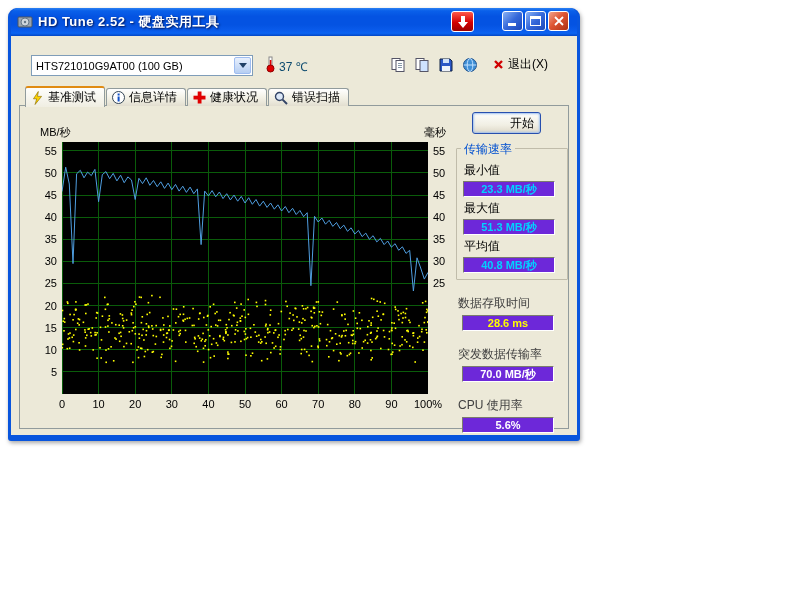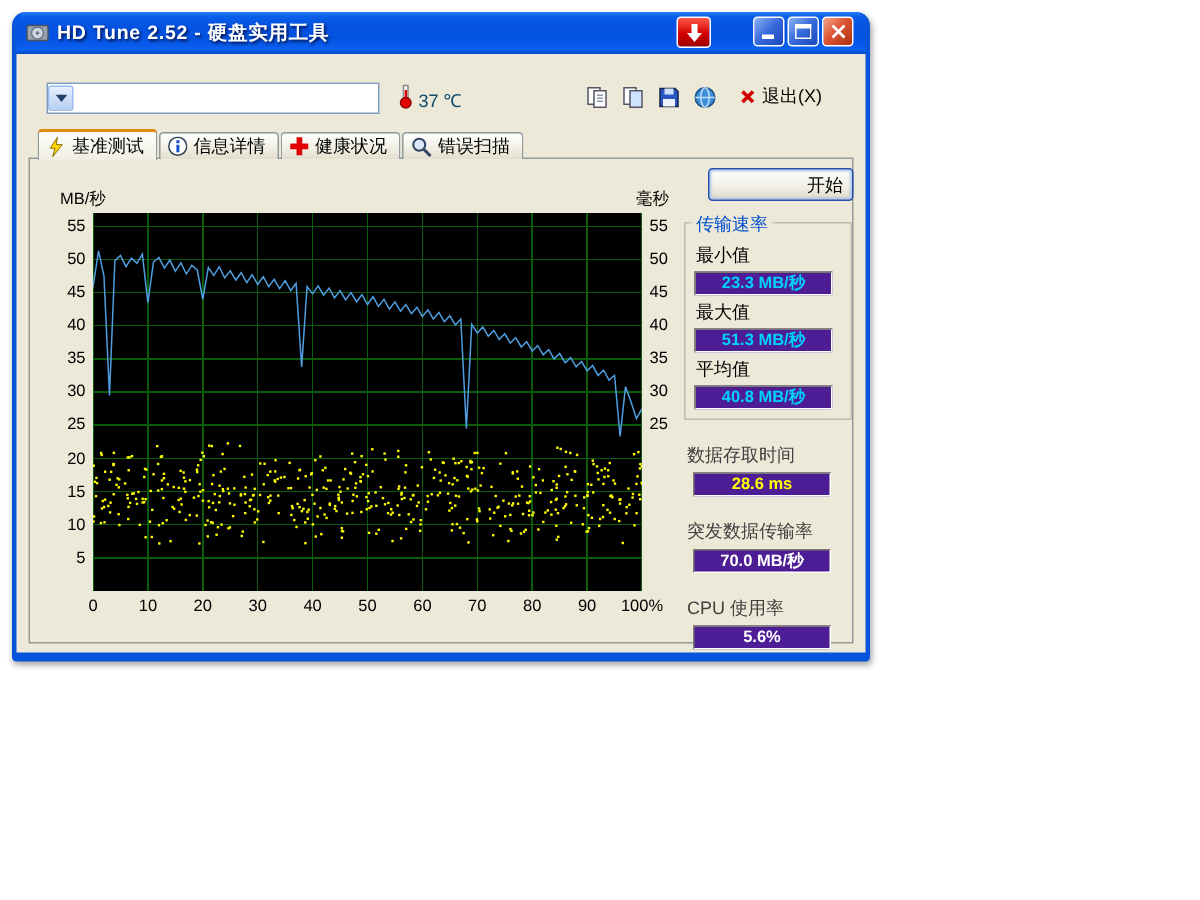--- a/index.html
+++ b/index.html
@@ -51,28 +51,28 @@
   .axis-title{position:absolute;font-size:11px;color:#000;}
   .axis-title.left{left:16px;top:15px;}
   .axis-title.right{left:400px;top:15px;}
   .plot{position:absolute;left:38px;top:32px;width:366px;height:252px;background:#000;}
   .ytick{position:absolute;font-size:11px;color:#000;width:33px;text-align:right;}
   .ytick.r{width:22px;text-align:left;left:409px;}
   .ytick.l{left:0;}
   .xtick{position:absolute;top:288px;width:34px;text-align:center;font-size:11px;color:#000;}
 
   .side{position:absolute;left:436px;top:6px;width:112px;}
-  .start{width:97px;height:22px;margin-left:16px;font-size:12px;font-family:Liberation Serif, serif;color:#000;
+  .start{width:69px;height:22px;margin-left:16px;font-size:12px;font-family:Liberation Serif, serif;color:#000;
     border:1px solid #274fae;border-radius:3px;
     background:linear-gradient(#fdfdfb,#f1efe4 60%,#ddd8c8);
     box-shadow:inset 0 0 2px 1px #9fc0ee;}
   .group{position:relative;margin-top:14px;border:1px solid #c0bcaa;border-radius:1px;padding:10px 0 6px 0;}
   .legend{position:absolute;top:-8px;left:4px;background:#ECE9D8;padding:0 3px;font-size:12px;color:#0050d0;}
   .stat-label{font-size:12px;color:#000;margin:3px 0 2px 7px;}
-  .value-box{width:92px;height:16px;line-height:14px;margin-left:6px;background:#4c1d95;text-align:center;
+  .value-box{width:92px;height:16px;line-height:14px;margin-left:6px;background:#6d28d9;text-align:center;
     font-size:11px;font-weight:bold;color:#fff;border:1px solid;border-color:#7b7b6e #ffffff #ffffff #7b7b6e;}
   .lower-label{font-size:12px;color:#404040;margin:15px 0 3px 2px;}
 </style>
 </head>
 <body>
 
 <div class="window">
   <div class="titlebar">
     <span class="app-icon">
       <svg width="16" height="16">
@@ -111,20 +111,21 @@
               <path d="M1 1 L9 9 M9 1 L1 9" stroke="#fff" stroke-width="1.8"></path>
             </svg>
           </span>
       </button>
     </span>
   </div>
 
   <div class="client">
 
     <div class="combo">
+      <span class="combo-text">HTS721010G9AT00 (100 GB)</span>
       <span class="combo-arrow">
         <svg width="8" height="5">
             <path d="M0 0 h8 L4 5 Z" fill="#214066"></path>
           </svg>
       </span>
     </div>
 
     <span class="thermo">
       <svg width="11" height="18">
           <rect x="4" y="2" width="3" height="9" fill="#fff" stroke="#888"></rect>

